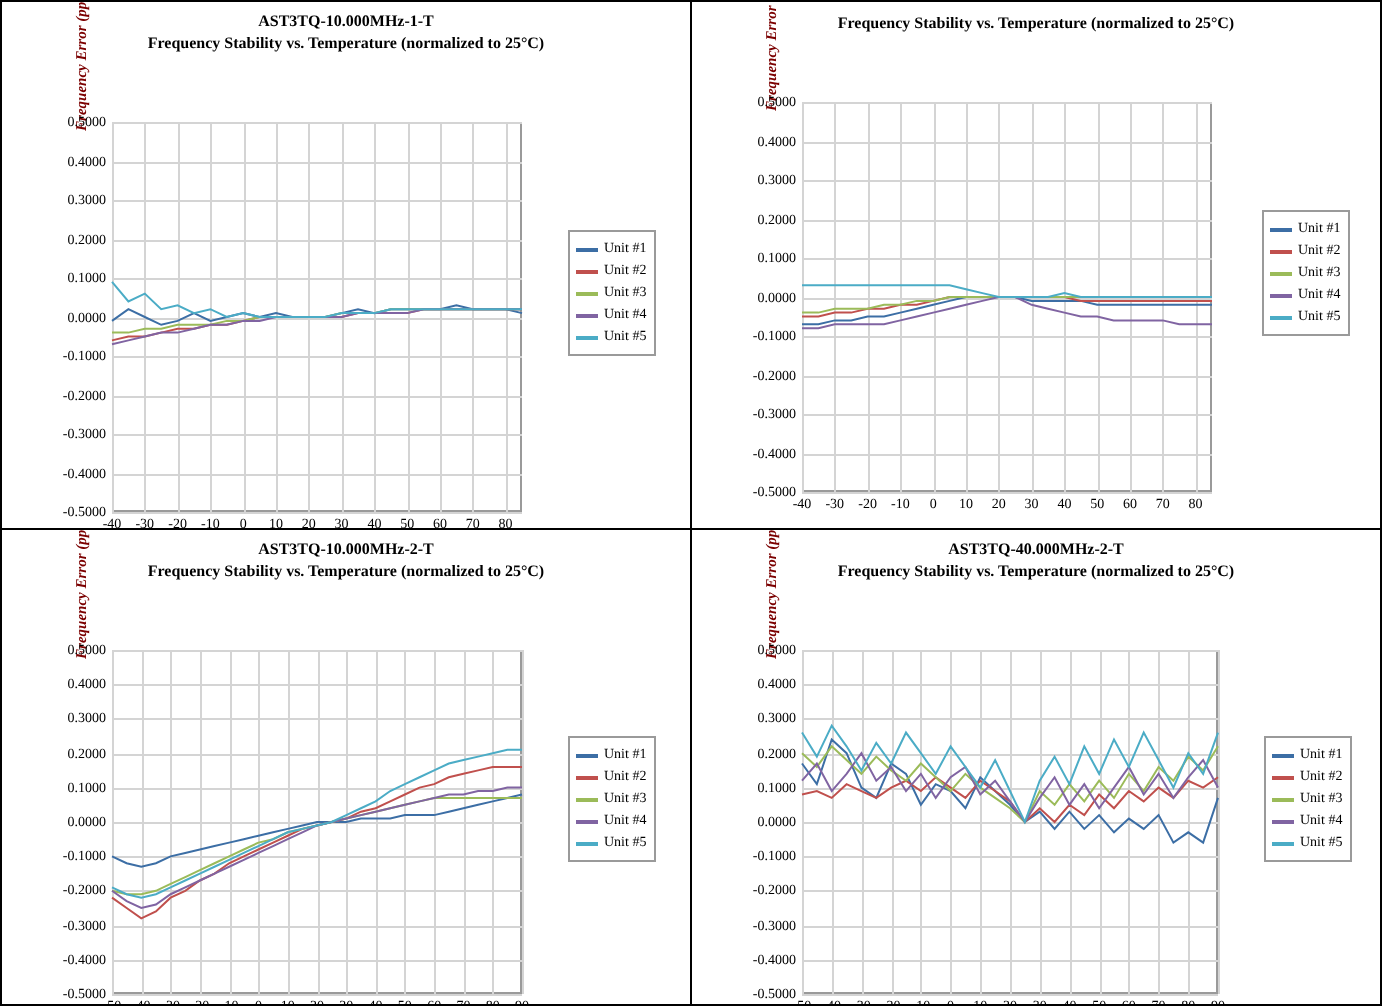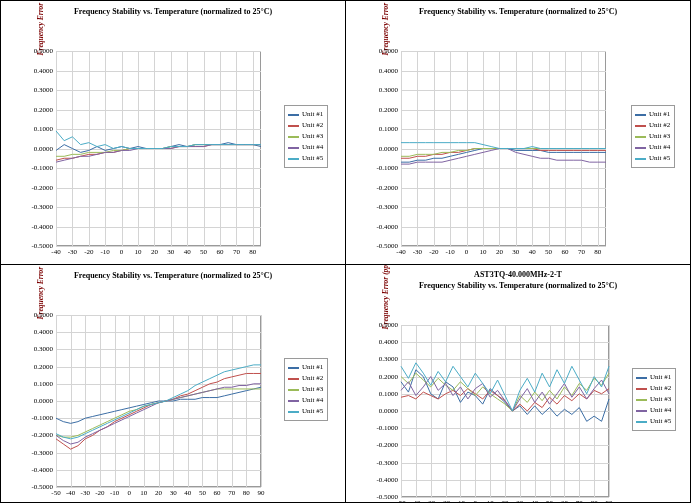--- a/index.html
+++ b/index.html
@@ -27,20 +27,21 @@
   .lswatch{width:11px;height:2px;margin-right:3px;flex:none;}
   .ltext{font-size:7px;color:#000;line-height:11px;}
   svg{position:absolute;left:0;top:0;overflow:visible;}
 </style>
 </head>
 <body>
 
 <div class="grid">
   <div class="panel tl">
     <div class="titles">
+      <div class="t1">AST3TQ-10.000MHz-1-T</div>
       <div class="t2">Frequency Stability vs. Temperature (normalized to 25°C)</div>
     </div>
     <div class="plotwrap">
       <div class="ylab">Frequency Error (ppm)</div>
       <div class="axisarea" id="axis-0" style="left: 55px; top: 32px; width: 205px; height: 195px;">
           <div class="frame" style="left: 0px; top: 0px; width: 205px; height: 195px;"></div>
           <div class="gl h" style="top: 195px;"></div>
           <div class="ytick" style="top: 195px;">-0.5000</div>
           <div class="gl h" style="top: 175.5px;"></div>
           <div class="ytick" style="top: 175.5px;">-0.4000</div>
@@ -207,20 +208,21 @@
             <span class="lswatch" style="background: rgb(75, 172, 198);"></span>
             <span class="ltext">Unit #5</span>
           </div>
         </div>
 
     </div>
   </div>
 
   <div class="panel bl">
     <div class="titles">
+      <div class="t1">AST3TQ-10.000MHz-2-T</div>
       <div class="t2">Frequency Stability vs. Temperature (normalized to 25°C)</div>
     </div>
     <div class="plotwrap">
       <div class="ylab">Frequency Error (ppm)</div>
       <div class="axisarea" id="axis-2" style="left: 55px; top: 32px; width: 205px; height: 172px;">
           <div class="frame" style="left: 0px; top: 0px; width: 205px; height: 172px;"></div>
           <div class="gl h" style="top: 172px;"></div>
           <div class="ytick" style="top: 172px;">-0.5000</div>
           <div class="gl h" style="top: 154.8px;"></div>
           <div class="ytick" style="top: 154.8px;">-0.4000</div>

